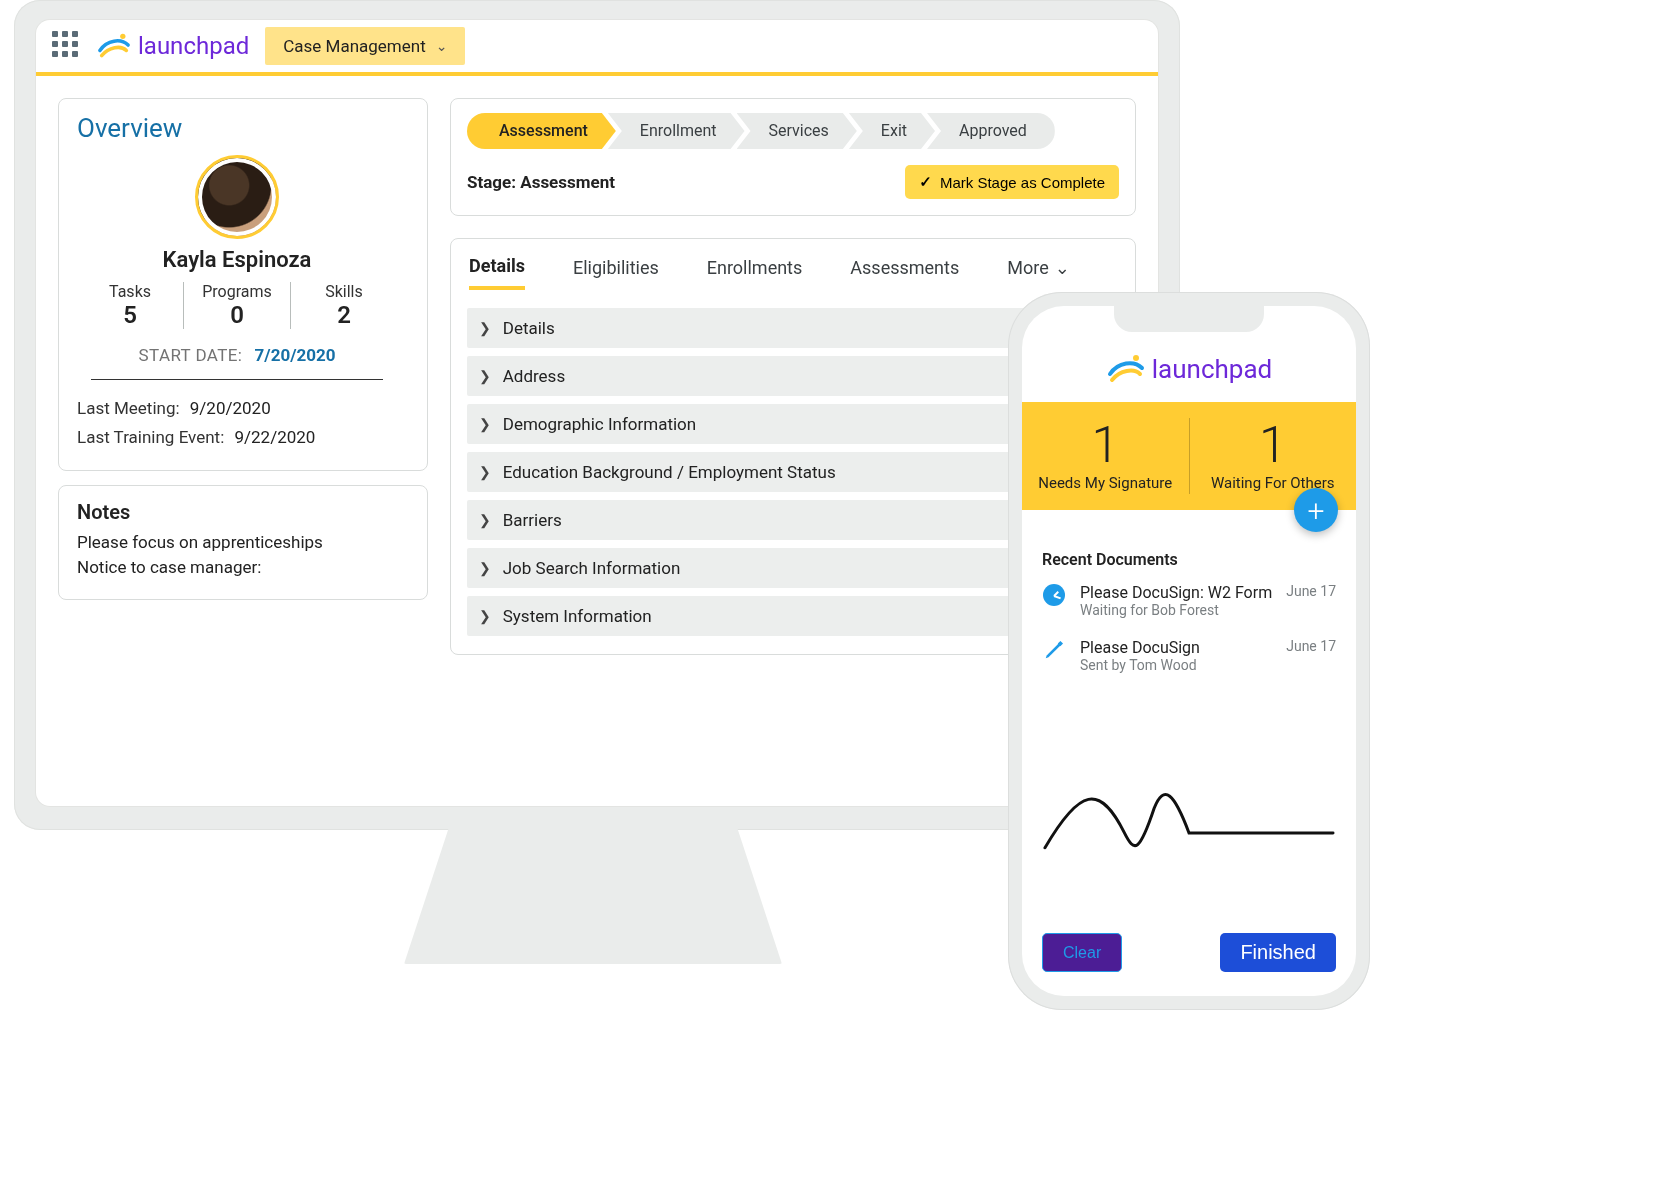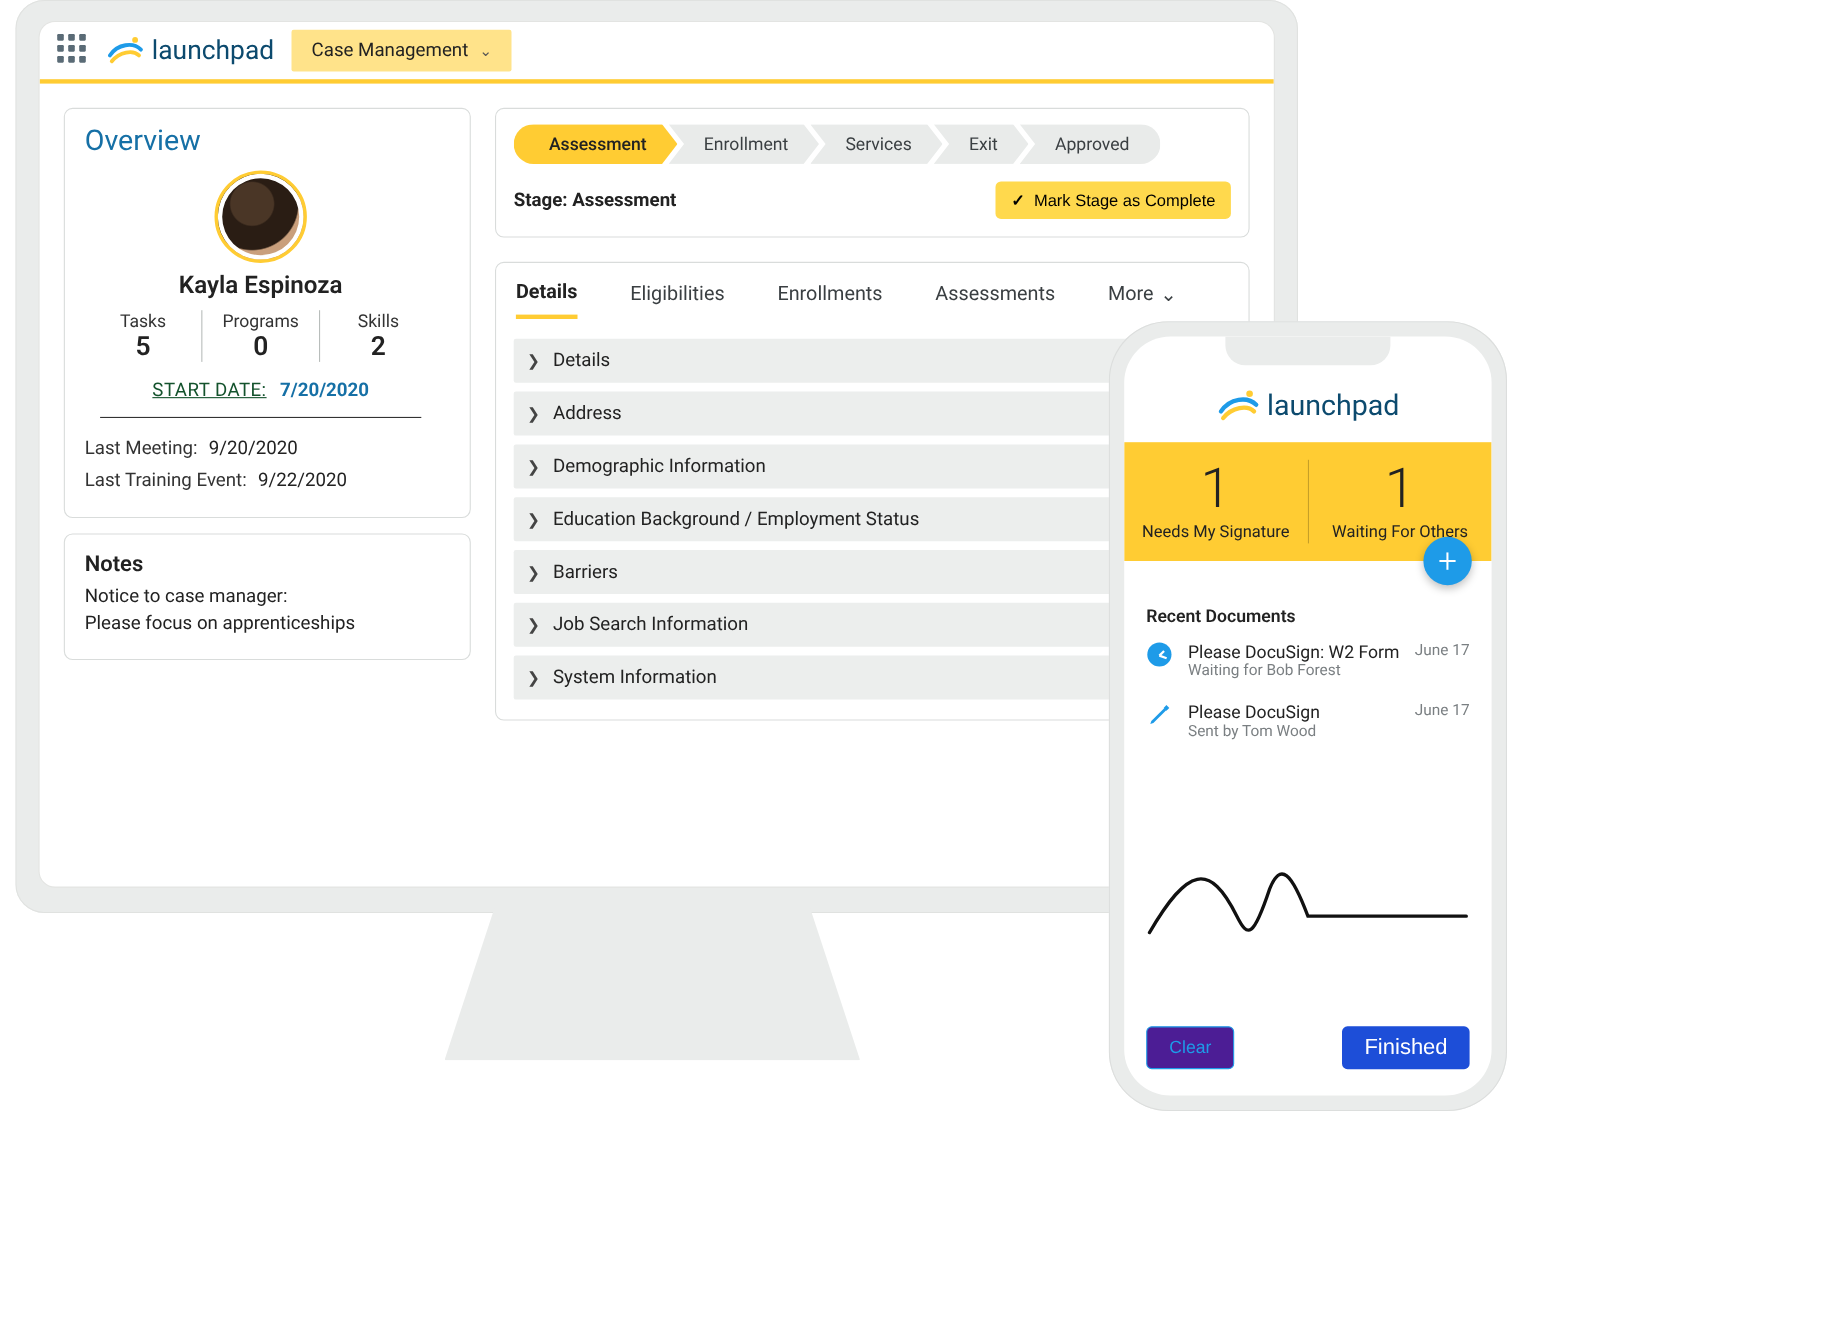--- a/index.html
+++ b/index.html
@@ -28,21 +28,21 @@
 
   
   .topbar {
     height: 56px; display:flex; align-items:center; gap:10px; padding:0 16px;
     border-bottom: 4px solid #ffcc33;
   }
   .waffle { width:30px; height:30px; display:grid; grid-template-columns:repeat(3,6px); grid-template-rows:repeat(3,6px); gap:4px; cursor:pointer;}
   .waffle span { background:#5a6b76; border-radius:1px;}
   .brand { display:flex; align-items:center; gap:6px; margin-left:4px;}
   .logo-swoosh { width:36px; height:30px; }
-  .brand-text { font-size:24px; color:#0c4a6e; font-weight:400;}
+  .brand-text { font-size:24px; color:#6d28d9; font-weight:400;}
   .nav-chip {
     margin-left:6px; background:#ffe38a; padding:9px 18px; font-size:17px;
     display:flex; align-items:center; gap:10px; border-radius:2px; color:#222; cursor:pointer;
   }
   .nav-chip .chev { font-size:14px; color:#555;}
 
   .workspace { display:flex; gap:22px; padding:22px 22px 0 22px; flex:1; }
 
   
   .leftcol { width:370px; display:flex; flex-direction:column; gap:14px; }
@@ -50,21 +50,21 @@
   .overview-title { color:#1670a6; font-size:26px; font-weight:400; }
   .avatar-wrap { display:flex; justify-content:center; margin:12px 0 8px 0;}
   .avatar { width:84px;height:84px;border-radius:50%;border:3px solid #ffcc33;background:radial-gradient(circle at 40% 35%, #4a3626 0 28%, #2a1d14 30% 60%, #c99f7c 62% 100%); box-shadow:0 0 0 4px #fff inset;}
   .person-name { text-align:center; font-size:22px; font-weight:600; margin-bottom:10px;}
   .stats-row { display:flex; justify-content:center; align-items:stretch; margin:4px 0 10px 0;}
   .stat { flex:1; text-align:center; padding:0 8px;}
   .stat-label{font-size:16px;color:#333;}
   .stat-val{font-size:24px;font-weight:600;}
   .stat-sep{width:1px;background:#b8bdbb;}
   .startdate{ text-align:center; font-size:17px; padding:6px 0 14px 0; border-bottom:1px solid #333; margin:0 14px;}
-  .startdate .lbl{color:#14532d; letter-spacing:0.4px;text-decoration:underline;}
+  .startdate .lbl{color:#737373; letter-spacing:0.4px;}
   .startdate .val{color:#1670a6; font-weight:700; margin-left:8px;}
   .meta-rows { margin-top:14px; font-size:17px; line-height:1.7;}
   .meta-rows .lbl{color:#333;}
   .meta-rows .val{margin-left:6px;}
   .notes-card .h{font-size:20px;font-weight:600;margin-bottom:6px;}
   .notes-card p{font-size:17px;line-height:1.5;}
 
   
   .rightcol { flex:1; display:flex; flex-direction:column; gap:22px; min-width:0;}
   .stage-card{ border:1px solid #d9dcdb; border-radius:8px; padding:14px 16px 16px 16px;}
@@ -203,22 +203,22 @@
             </div>
             <div>
               <span class="lbl">Last Training Event:</span>
               <span class="val">9/22/2020</span>
             </div>
           </div>
         </div>
 
         <div class="card notes-card">
           <div class="h">Notes</div>
+          <p>Please focus on apprenticeships</p>
           <p>Notice to case manager:</p>
-          <p>Please focus on apprenticeships</p>
         </div>
       </div>
 
       <div class="rightcol">
         <div class="stage-card">
           <div class="path">
             <div class="step active">Assessment</div>
             <div class="step">Enrollment</div>
             <div class="step">Services</div>
             <div class="step">Exit</div>

